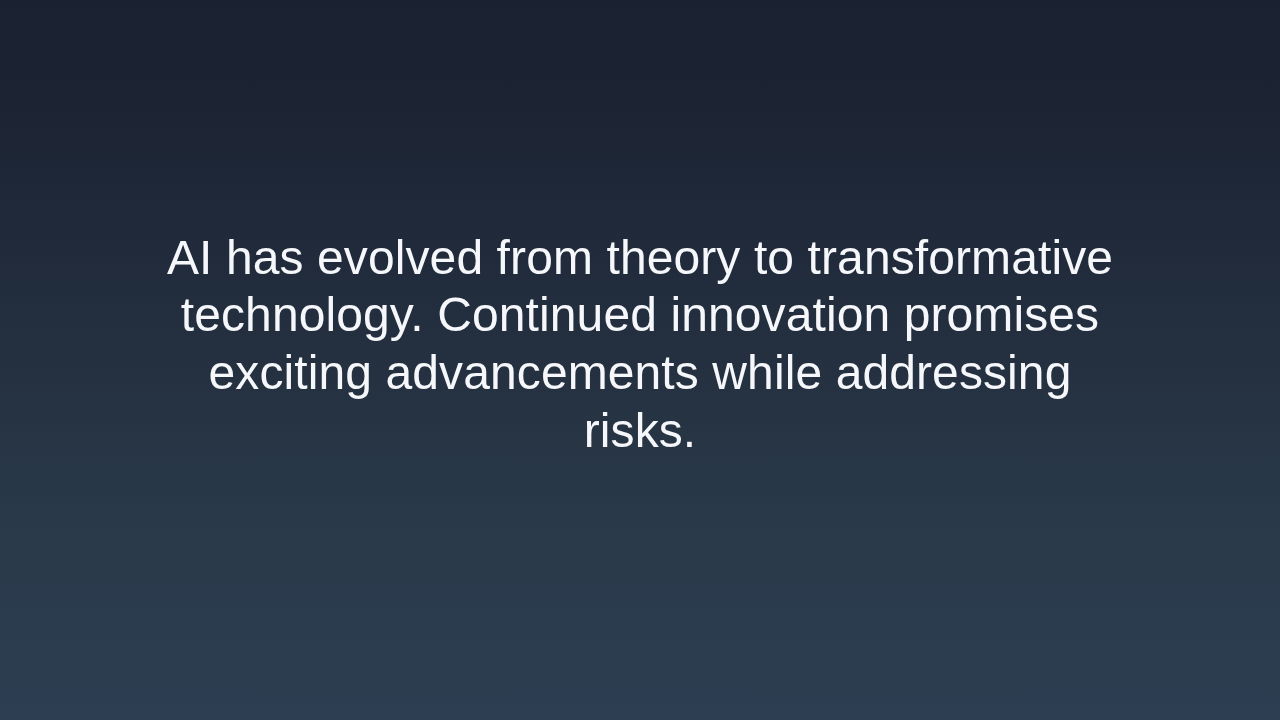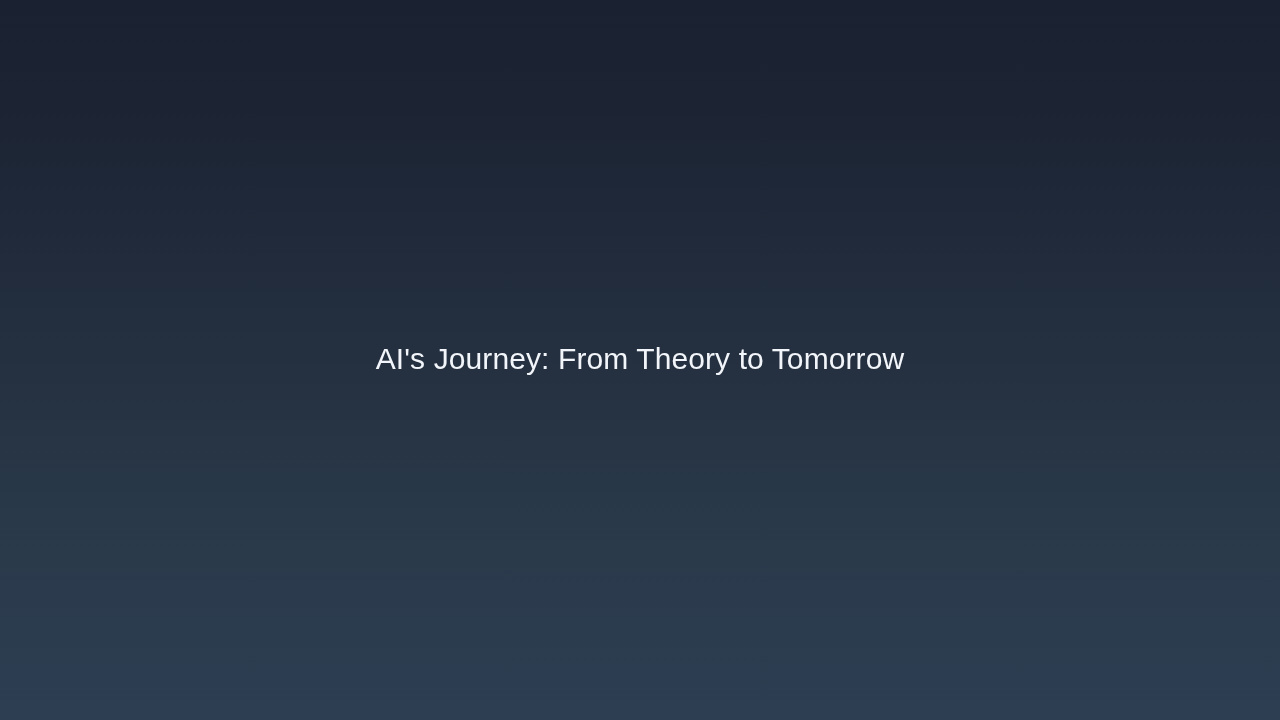--- a/index.html
+++ b/index.html
@@ -76,18 +76,18 @@
     -webkit-font-smoothing: antialiased;
   }
 </style>
 </head>
 <body>
 
 <div class="slide">
 
   <div class="slide-content">
 
+    <p class="conclusion-text">AI has evolved from theory to transformative technology. Continued innovation promises exciting advancements while addressing risks.</p>
 
-    <p class="subtitle-text">AI's Journey: From Theory to Tomorrow</p>
 
   </div>
 
 </div>
 
 </body></html>

